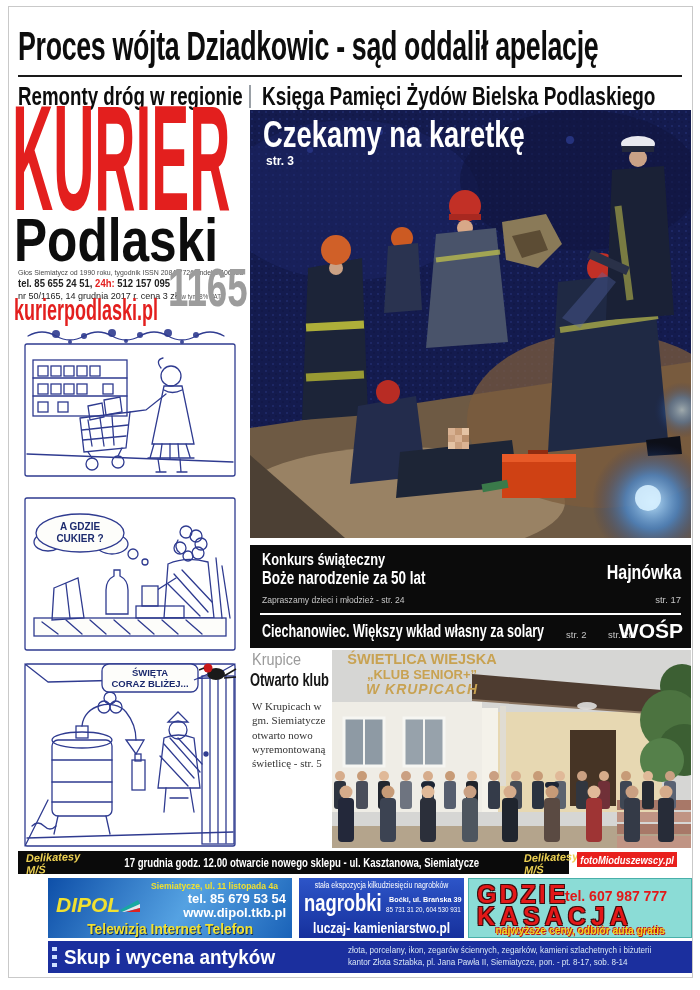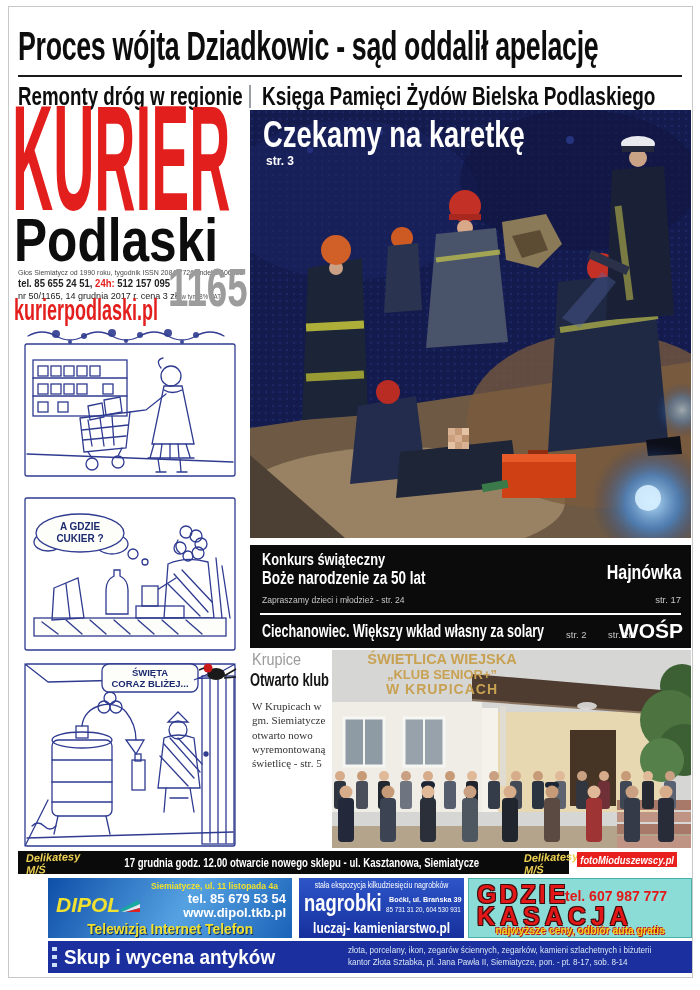--- a/index.html
+++ b/index.html
@@ -41,22 +41,22 @@
   #bandDivider{left:10px;top:68px;width:421px;height:2px;background:#fff;}
   #bandBT{left:12px;top:76px;font-size:18px;font-weight:bold;}
   #bandBR1{left:316px;top:84px;font-size:9.5px;color:#c6c6c6;}
   #bandBR2{left:358px;top:84px;font-size:9.5px;color:#c6c6c6;}
   #bandBrand{right:8px;top:74px;font-size:21px;font-weight:bold;}
 
   #kruK{left:252px;top:650px;font-size:17px;font-weight:normal;color:#9a9a9a;}
   #kruT{left:250px;top:669px;font-size:19px;font-weight:bold;color:#141414;}
   #kruB{left:252px;top:699px;width:80px;font-size:11px;line-height:1.3;color:#333;
         font-family:"Liberation Serif",serif;}
-  #kruO{left:352px;top:652px;width:180px;text-align:center;color:#c8a252;font-weight:bold;line-height:1.08;}
-  #kruO .l1{font-size:14.5px;} #kruO .l2{font-size:13px;} #kruO .l3{font-size:14px;letter-spacing:1px;}
+  #kruO{left:332px;top:652px;width:180px;text-align:center;color:#c8a252;font-weight:bold;line-height:1.08;}
+  #kruO .l1{font-size:14.5px;} #kruO .l2{font-size:13px;} #kruO .l3{font-size:14px;letter-spacing:1px;font-style:italic;}
 
   #delik{left:18px;top:851px;width:551px;height:23px;background:#0a0a0a;display:flex;
          align-items:center;justify-content:space-between;padding:0 8px;box-sizing:border-box;}
   .script{font-style:italic;font-weight:bold;color:#ecd052;font-size:11px;transform:rotate(-2deg);}
   #delikTxt{font-size:12px;font-weight:bold;color:#fff;}
   #foto{left:577px;top:852px;width:100px;height:15px;background:#e8201d;color:#fff;display:flex;
         align-items:center;justify-content:center;font-style:italic;font-weight:bold;font-size:11px;}
 
   #dipol{left:48px;top:878px;width:244px;height:60px;color:#fff;
          background:linear-gradient(120deg,#0e4fa8,#55a2e2 55%,#1a62b8);}

